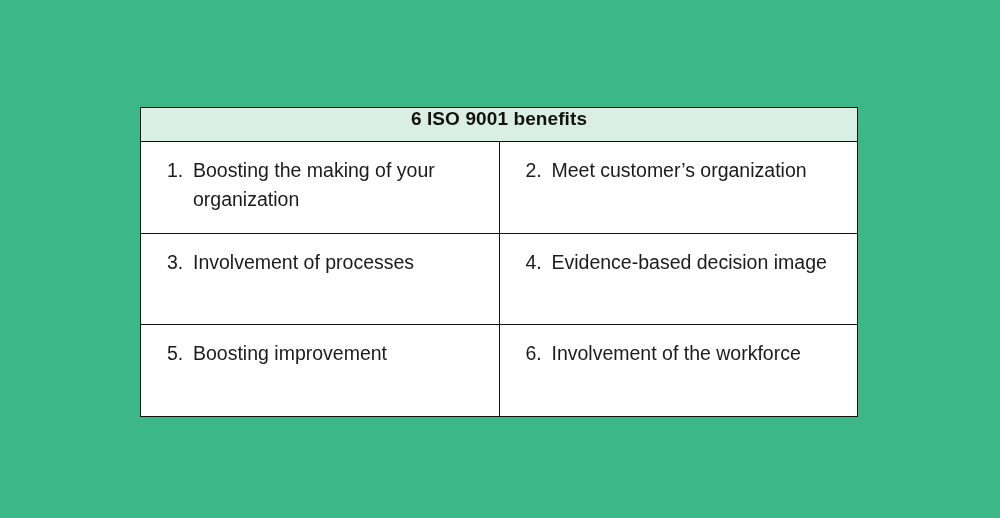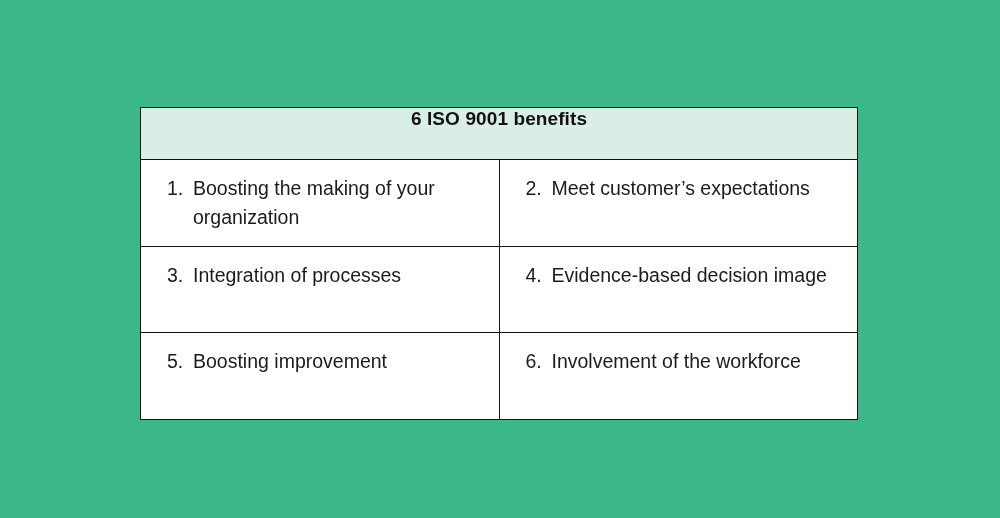--- a/index.html
+++ b/index.html
@@ -38,21 +38,21 @@
   .benefits-table th {
     border: 1.6px solid #111111;
     padding: 0;
     vertical-align: top;
     box-sizing: border-box;
   }
 
   
   .table-header {
     background: #d9efe5;
-    height: 52px;
+    height: 34px;
     vertical-align: middle;
   }
   .table-header .title-text {
     display: block;
     font-size: 19px;
     font-weight: bold;
     color: #14120f;
     letter-spacing: 0.1px;
     line-height: 1.2;
   }
@@ -106,30 +106,30 @@
       <tr>
         <td class="benefit-cell">
           <span class="benefit-item">
             <span class="num">1.</span>
             <span class="label">Boosting the making of your organization</span>
           </span>
         </td>
         <td class="benefit-cell">
           <span class="benefit-item">
             <span class="num">2.</span>
-            <span class="label">Meet customer’s expectations</span>
+            <span class="label">Meet customer’s organization</span>
           </span>
         </td>
       </tr>
 
       <tr>
         <td class="benefit-cell">
           <span class="benefit-item">
             <span class="num">3.</span>
-            <span class="label">Integration of processes</span>
+            <span class="label">Involvement of processes</span>
           </span>
         </td>
         <td class="benefit-cell">
           <span class="benefit-item">
             <span class="num">4.</span>
             <span class="label">Evidence-based decision image</span>
           </span>
         </td>
       </tr>
 

